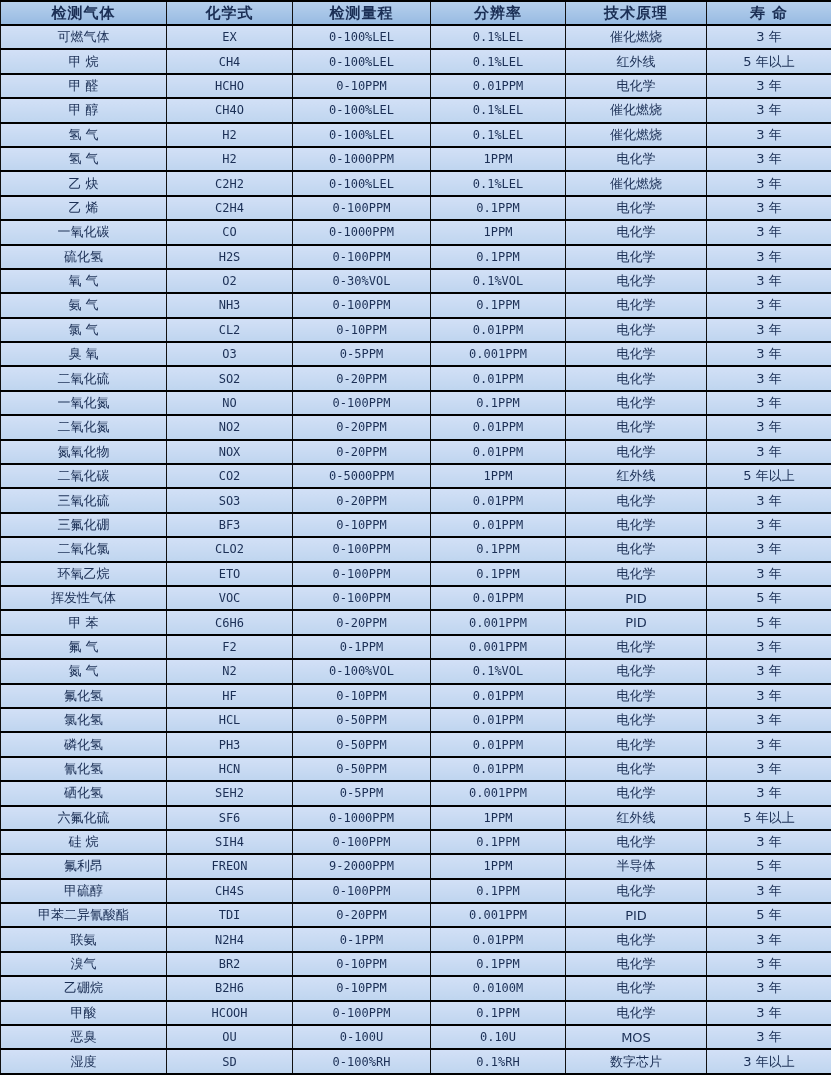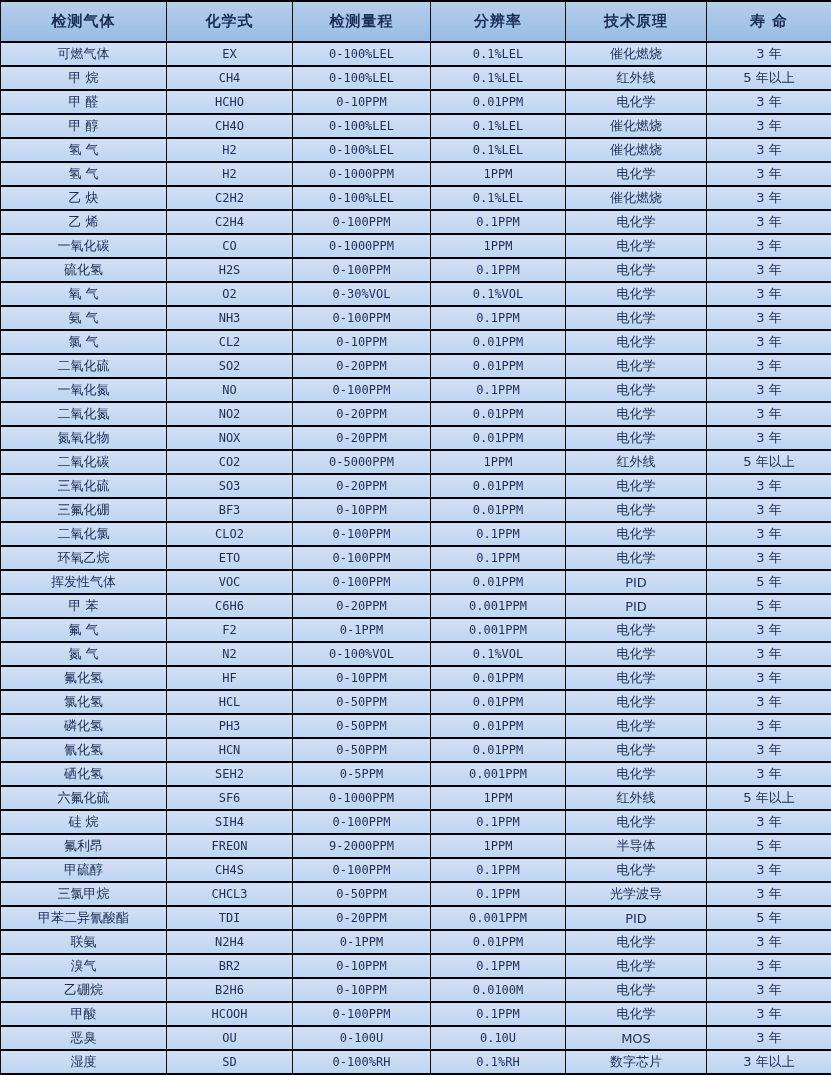--- a/index.html
+++ b/index.html
@@ -33,21 +33,21 @@
     border-top: 2px solid #000000;
     border-bottom: 2px solid #000000;
     text-align: center;
     vertical-align: middle;
     padding: 0 2px;
     overflow: hidden;
     white-space: nowrap;
     color: #1b2f55;
   }
   table.gas-table thead tr {
-    height: 41px;
+    height: 24px;
   }
   table.gas-table th {
     background: linear-gradient(#b6cfec, #98bbe2);
     font-size: 15px;
     font-weight: bold;
     letter-spacing: 1px;
   }
   table.gas-table td {
     background: linear-gradient(#d2e0f6, #bfd5ef);
     font-size: 12.5px;
@@ -185,20 +185,28 @@
       </tr>
       <tr>
         <td class="col-0">氯 气</td>
         <td class="col-1">CL2</td>
         <td class="col-2">0-10PPM</td>
         <td class="col-3">0.01PPM</td>
         <td class="col-4">电化学</td>
         <td class="col-5">3 年</td>
       </tr>
       <tr>
+        <td class="col-0">臭 氧</td>
+        <td class="col-1">O3</td>
+        <td class="col-2">0-5PPM</td>
+        <td class="col-3">0.001PPM</td>
+        <td class="col-4">电化学</td>
+        <td class="col-5">3 年</td>
+      </tr>
+      <tr>
         <td class="col-0">二氧化硫</td>
         <td class="col-1">SO2</td>
         <td class="col-2">0-20PPM</td>
         <td class="col-3">0.01PPM</td>
         <td class="col-4">电化学</td>
         <td class="col-5">3 年</td>
       </tr>
       <tr>
         <td class="col-0">一氧化氮</td>
         <td class="col-1">NO</td>
@@ -361,28 +369,20 @@
       </tr>
       <tr>
         <td class="col-0">甲硫醇</td>
         <td class="col-1">CH4S</td>
         <td class="col-2">0-100PPM</td>
         <td class="col-3">0.1PPM</td>
         <td class="col-4">电化学</td>
         <td class="col-5">3 年</td>
       </tr>
       <tr>
-        <td class="col-0">三氯甲烷</td>
-        <td class="col-1">CHCL3</td>
-        <td class="col-2">0-50PPM</td>
-        <td class="col-3">0.1PPM</td>
-        <td class="col-4">光学波导</td>
-        <td class="col-5">3 年</td>
-      </tr>
-      <tr>
         <td class="col-0">甲苯二异氰酸酯</td>
         <td class="col-1">TDI</td>
         <td class="col-2">0-20PPM</td>
         <td class="col-3">0.001PPM</td>
         <td class="col-4">PID</td>
         <td class="col-5">5 年</td>
       </tr>
       <tr>
         <td class="col-0">联氨</td>
         <td class="col-1">N2H4</td>

